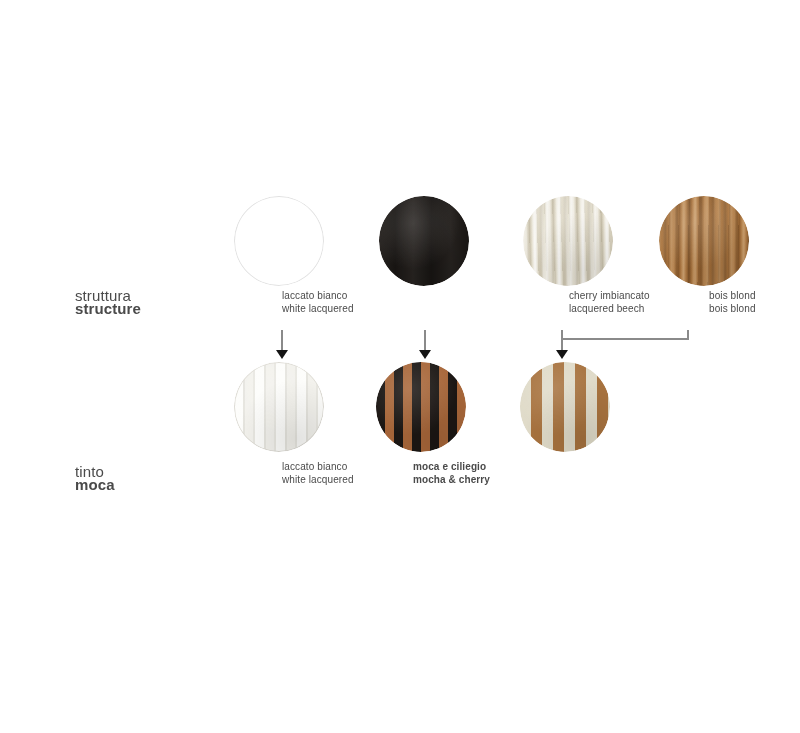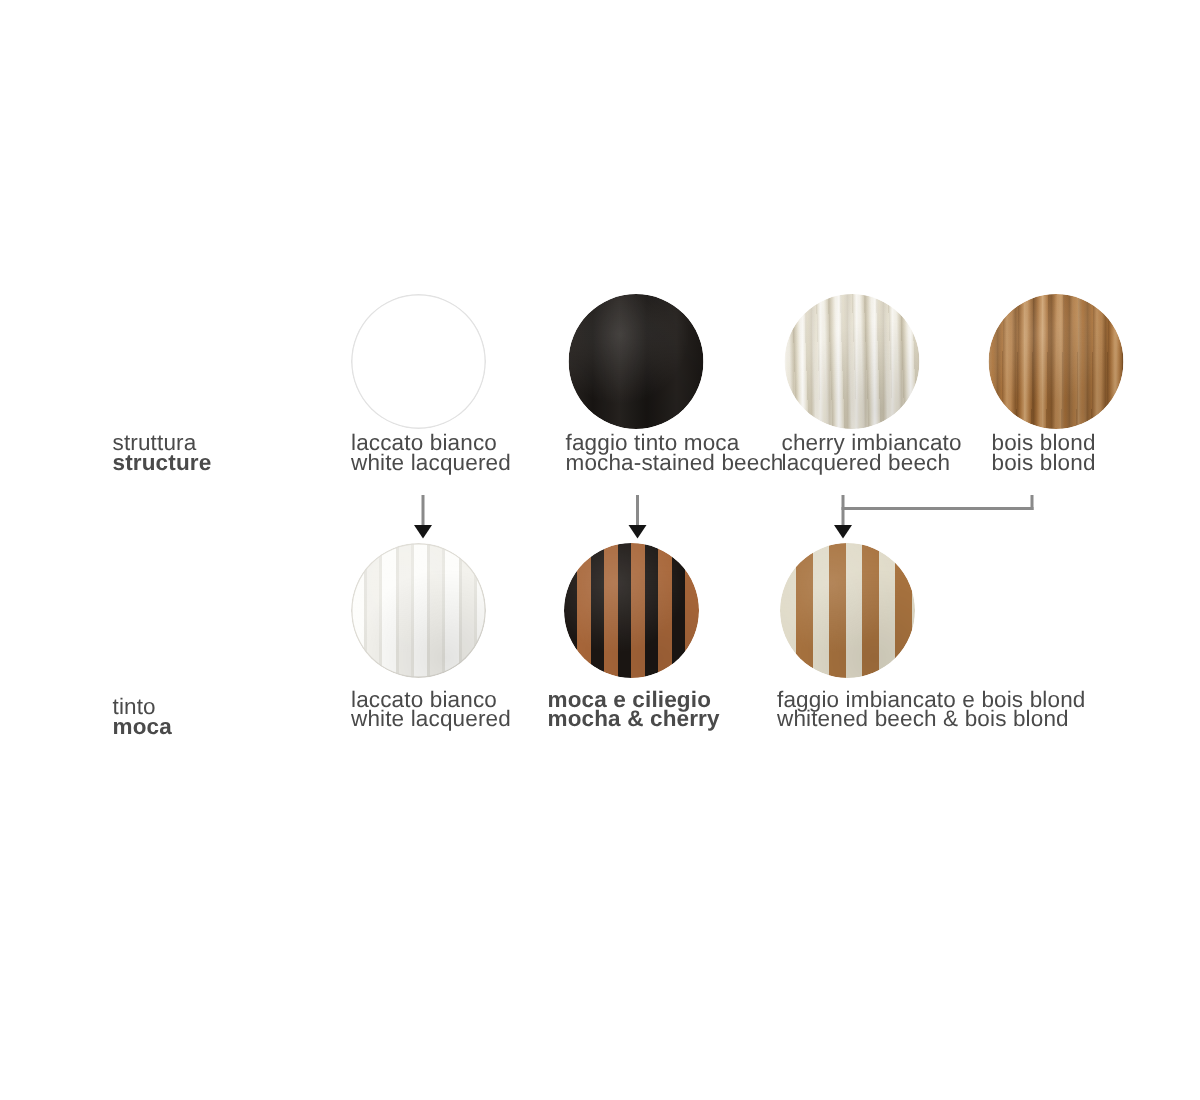--- a/index.html
+++ b/index.html
@@ -161,25 +161,26 @@
         rgba(255,255,255,0.0) 55%),
       radial-gradient(circle at 70% 85%,
         rgba(0,0,0,0.10) 0%,
         rgba(0,0,0,0.0) 60%);
     pointer-events: none;
   }
 
   
   .caption {
     position: absolute;
-    font-size: 15px;
+    font-size: 10px;
     line-height: 12.5px;
     color: #4a4a4a;
     letter-spacing: 0.1px;
     white-space: nowrap;
+    margin-left: 48px;
   }
   .caption .it { display: block; }
   .caption .en { display: block; }
 
   #caption-laccato-bianco     { left: 234px; top: 290px; }
   #caption-faggio-moca        { left: 377px; top: 290px; }
   #caption-faggio-imbiancato  { left: 521px; top: 290px; }
   #caption-bois-blond         { left: 661px; top: 290px; }
 
   #caption-door-laccato-bianco { left: 234px; top: 461px; }
@@ -245,24 +246,20 @@
   <div class="swatch" id="swatch-bois-blond">
     <div class="swatch-inner"></div>
     <div class="sheen"></div>
   </div>
 
   <div class="caption" id="caption-laccato-bianco">
     <span class="it">laccato bianco</span>
     <span class="en">white lacquered</span>
   </div>
 
-  <div class="caption" id="caption-faggio-moca">
-    <span class="it">faggio tinto moca</span>
-    <span class="en">mocha-stained beech</span>
-  </div>
 
   <div class="caption" id="caption-faggio-imbiancato">
     <span class="it">cherry imbiancato</span>
     <span class="en">lacquered beech</span>
   </div>
 
   <div class="caption" id="caption-bois-blond">
     <span class="it">bois blond</span>
     <span class="en">bois blond</span>
   </div>
@@ -306,18 +303,14 @@
   <div class="caption" id="caption-door-laccato-bianco">
     <span class="it">laccato bianco</span>
     <span class="en">white lacquered</span>
   </div>
 
   <div class="caption" id="caption-door-moca-ciliegio">
     <span class="it">moca e ciliegio</span>
     <span class="en">mocha &amp; cherry</span>
   </div>
 
-  <div class="caption" id="caption-door-faggio-bois">
-    <span class="it">faggio imbiancato e bois blond</span>
-    <span class="en">whitened beech &amp; bois blond</span>
-  </div>
 
 </div>
 
 </body></html>

